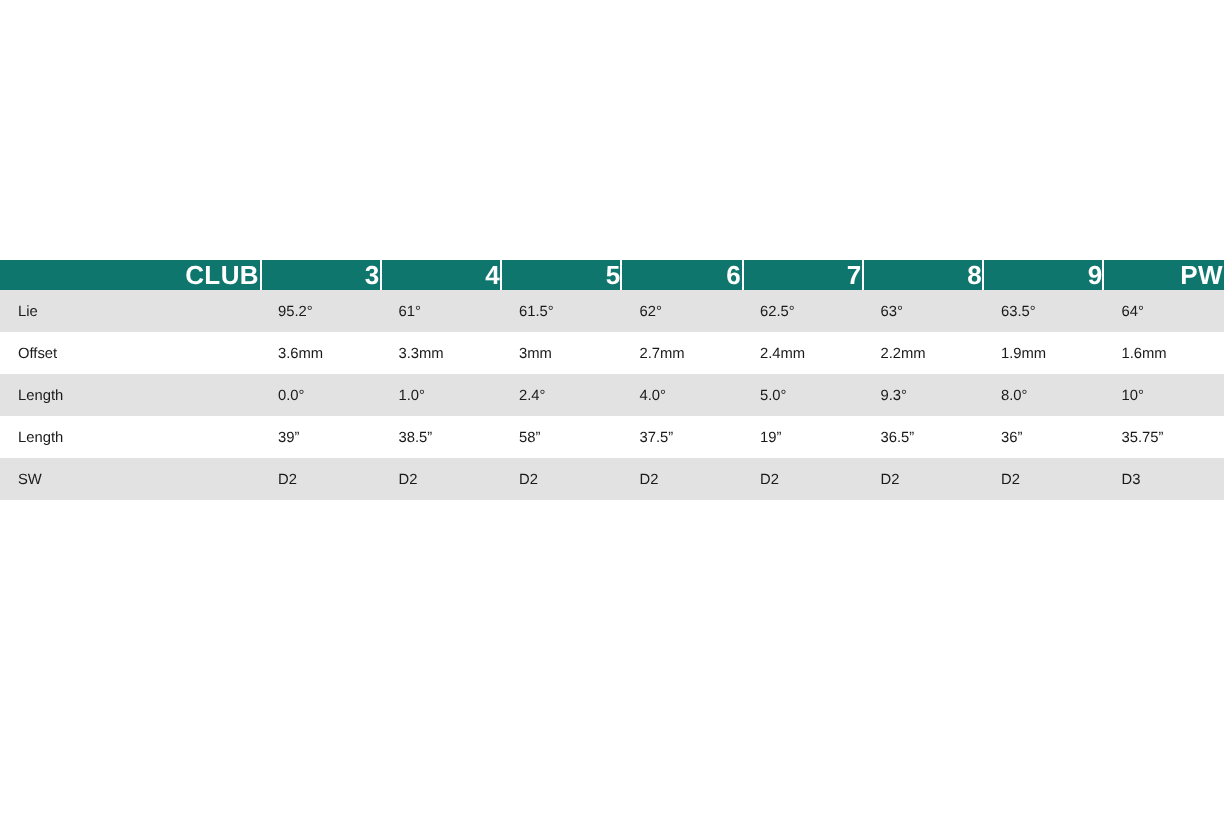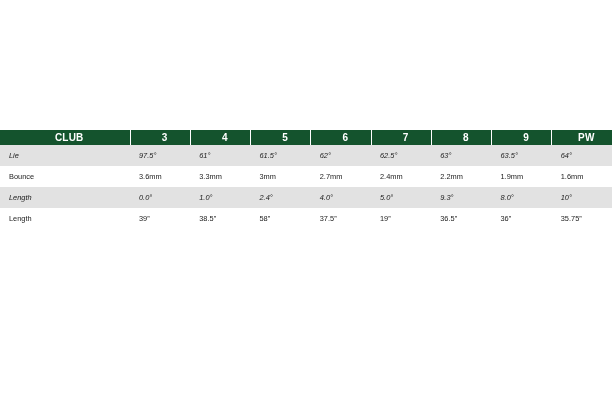--- a/index.html
+++ b/index.html
@@ -32,41 +32,41 @@
     font-size: 7.4px;
   }
   table.spec-table col.label-col { width: 130px; }
   table.spec-table col.data-col { width: 60.25px; }
 
   thead tr.header-row {
     background: #000000;
     height: 15px;
   }
   thead th {
-    background: #14532d;
+    background: #0f766e;
     color: #ffffff;
-    text-align: center;
+    text-align: right;
     font-weight: bold;
-    font-size: 10px;
+    font-size: 13px;
     letter-spacing: 0.2px;
     padding: 0 0 0 9px;
     height: 15px;
     line-height: 15px;
     vertical-align: middle;
     border-right: 1px solid #ffffff;
     box-sizing: border-box;
     white-space: nowrap;
     overflow: hidden;
   }
 
   tbody tr {
     height: 21px;
   }
   tbody tr.row-white { background: #ffffff; }
-  tbody tr.row-gray  { background: #e2e2e2; font-style: italic; }
+  tbody tr.row-gray  { background: #e2e2e2; }
 
   tbody td {
     color: #1a1a1a;
     text-align: left;
     font-size: 7.4px;
     padding: 0 0 0 9px;
     height: 21px;
     line-height: 21px;
     vertical-align: middle;
     box-sizing: border-box;
@@ -106,33 +106,33 @@
           <th>9</th>
           <th>PW</th>
 
         </tr>
       </thead>
       <tbody>
 
 
         <tr class="row-gray">
           <td class="row-label">Lie</td>
-          <td>97.5°</td>
+          <td>95.2°</td>
           <td>61°</td>
           <td>61.5°</td>
           <td>62°</td>
           <td>62.5°</td>
           <td>63°</td>
           <td>63.5°</td>
           <td>64°</td>
 
         </tr>
 
         <tr class="row-white">
-          <td class="row-label">Bounce</td>
+          <td class="row-label">Offset</td>
           <td>3.6mm</td>
           <td>3.3mm</td>
           <td>3mm</td>
           <td>2.7mm</td>
           <td>2.4mm</td>
           <td>2.2mm</td>
           <td>1.9mm</td>
           <td>1.6mm</td>
 
         </tr>
@@ -156,18 +156,30 @@
           <td>38.5”</td>
           <td>58”</td>
           <td>37.5”</td>
           <td>19”</td>
           <td>36.5”</td>
           <td>36”</td>
           <td>35.75”</td>
 
         </tr>
 
+        <tr class="row-gray">
+          <td class="row-label">SW</td>
+          <td>D2</td>
+          <td>D2</td>
+          <td>D2</td>
+          <td>D2</td>
+          <td>D2</td>
+          <td>D2</td>
+          <td>D2</td>
+          <td>D3</td>
+
+        </tr>
 
 
       </tbody>
     </table>
   </div>
 </div>
 
 </body></html>

